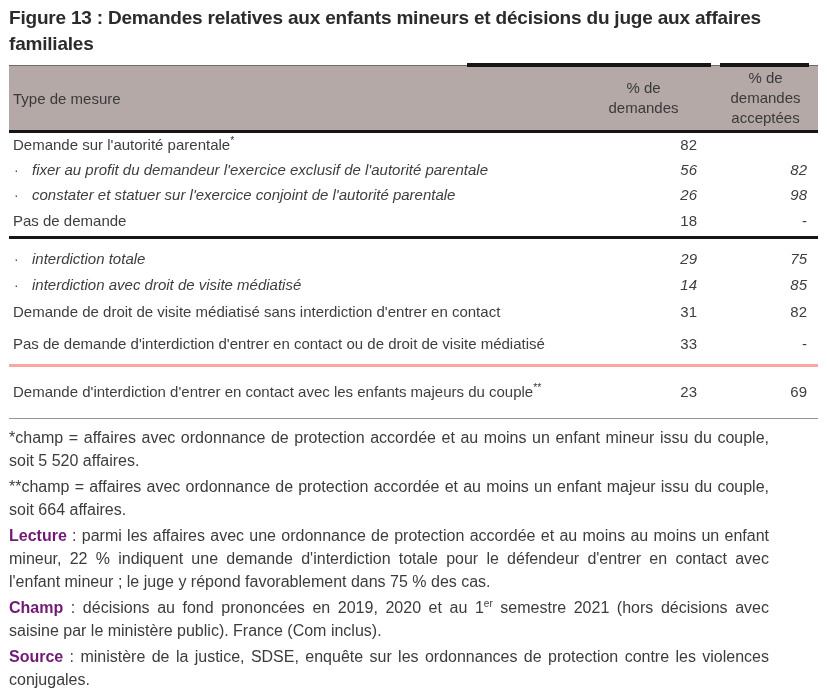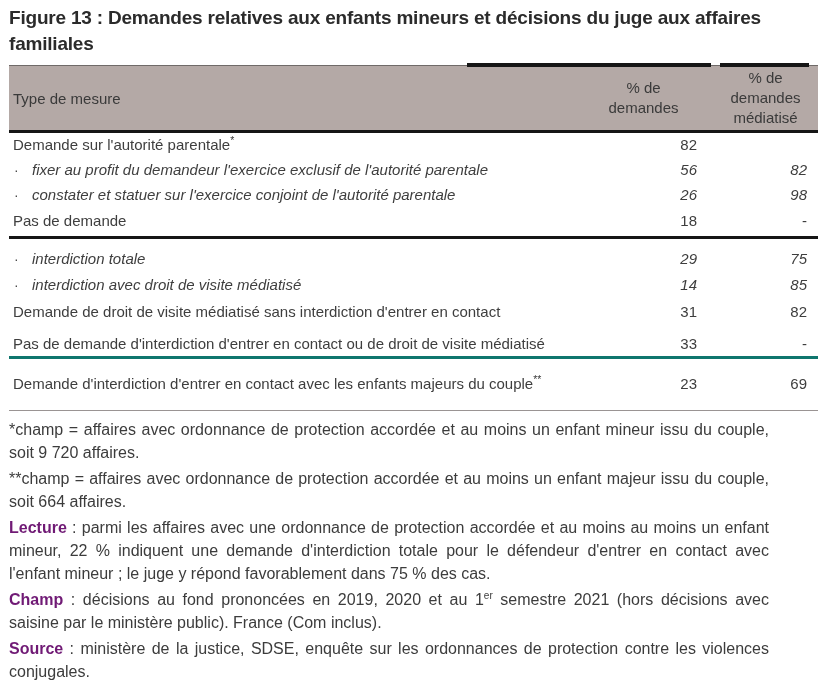--- a/index.html
+++ b/index.html
@@ -57,21 +57,21 @@
   .bullet {
     display: inline-block; width: 23px; padding-left: 5px;
     font-style: normal; font-size: 14px; color: #4a4a4a;
   }
   sup.star { font-size: 10.5px; vertical-align: super; line-height: 0; }
 
   tr.r3 td { padding-top: 3px; padding-bottom: 5px; border-bottom: 3px solid #161616; margin-top: 16px; }
   tr.r4 td { padding-top: 13px; padding-bottom: 7px; }
   tr.r5 td { padding-top: 10px; padding-bottom: 4px; }
   tr.r7 td { padding-top: 4px; }
-  tr.r8 td { padding-top: 9px; padding-bottom: 2px; border-bottom: 3px solid #0f766e; }
+  tr.r8 td { padding-top: 9px; padding-bottom: 10px; border-bottom: 3px solid #fca5a5; }
   tr.r9 td { padding-top: 15px; padding-bottom: 16px; }
 
   .notes { font-size: 16px; line-height: 23px; color: #3c3c3c; }
   .notes p { text-align: justify; margin-bottom: 3px; }
   .notes b { font-weight: bold; color: #701a75; }
   sup.er { font-size: 10px; vertical-align: super; line-height: 0; }
 </style>
 </head>
 <body>
 
@@ -86,21 +86,21 @@
     <table class="measures">
       <colgroup>
         <col class="c-label">
           <col class="c-pct">
           <col class="c-acc">
       </colgroup>
       <thead>
         <tr>
           <th class="h-label">Type de mesure</th>
           <th class="h-num"><span class="hdr-narrow">% de demandes</span></th>
-          <th class="h-num"><span class="hdr-narrow">% de demandes médiatisé</span></th>
+          <th class="h-num"><span class="hdr-narrow">% de demandes acceptées</span></th>
         </tr>
       </thead>
       <tbody>
         <tr class="row-main r0">
           <td class="c1"><span>Demande sur l'autorité parentale</span><sup class="star">*</sup></td>
           <td class="c2">82</td>
           <td class="c3"></td>
         </tr>
         <tr class="row-sub r1">
           <td class="c1"><span class="bullet">·</span><span>fixer au profit du demandeur l'exercice exclusif de l'autorité parentale</span></td>
@@ -140,20 +140,20 @@
         <tr class="row-main r9">
           <td class="c1"><span>Demande d'interdiction d'entrer en contact avec les enfants majeurs du couple</span><sup class="star">**</sup></td>
           <td class="c2">23</td>
           <td class="c3">69</td>
         </tr>
       </tbody>
     </table>
   </div>
 
   <div class="notes">
-    <p>*champ = affaires avec ordonnance de protection accordée et au moins un enfant mineur issu du couple, soit 9 720 affaires.</p>
+    <p>*champ = affaires avec ordonnance de protection accordée et au moins un enfant mineur issu du couple, soit 5 520 affaires.</p>
     <p>**champ = affaires avec ordonnance de protection accordée et au moins un enfant majeur issu du couple, soit 664 affaires.</p>
     <p><b>Lecture</b><span> : parmi les affaires avec une ordonnance de protection accordée et au moins au moins un enfant mineur, 22 % indiquent une demande d'interdiction totale pour le défendeur d'entrer en contact avec l'enfant mineur ; le juge y répond favorablement dans 75 % des cas.</span></p>
     <p><b>Champ</b><span> : décisions au fond prononcées en 2019, 2020 et au 1</span><sup class="er">er</sup><span> semestre 2021 (hors décisions avec saisine par le ministère public). France (Com inclus).</span></p>
     <p><b>Source</b><span> : ministère de la justice, SDSE, enquête sur les ordonnances de protection contre les violences conjugales.</span></p>
   </div>
 
 </div>
 
 </body></html>

